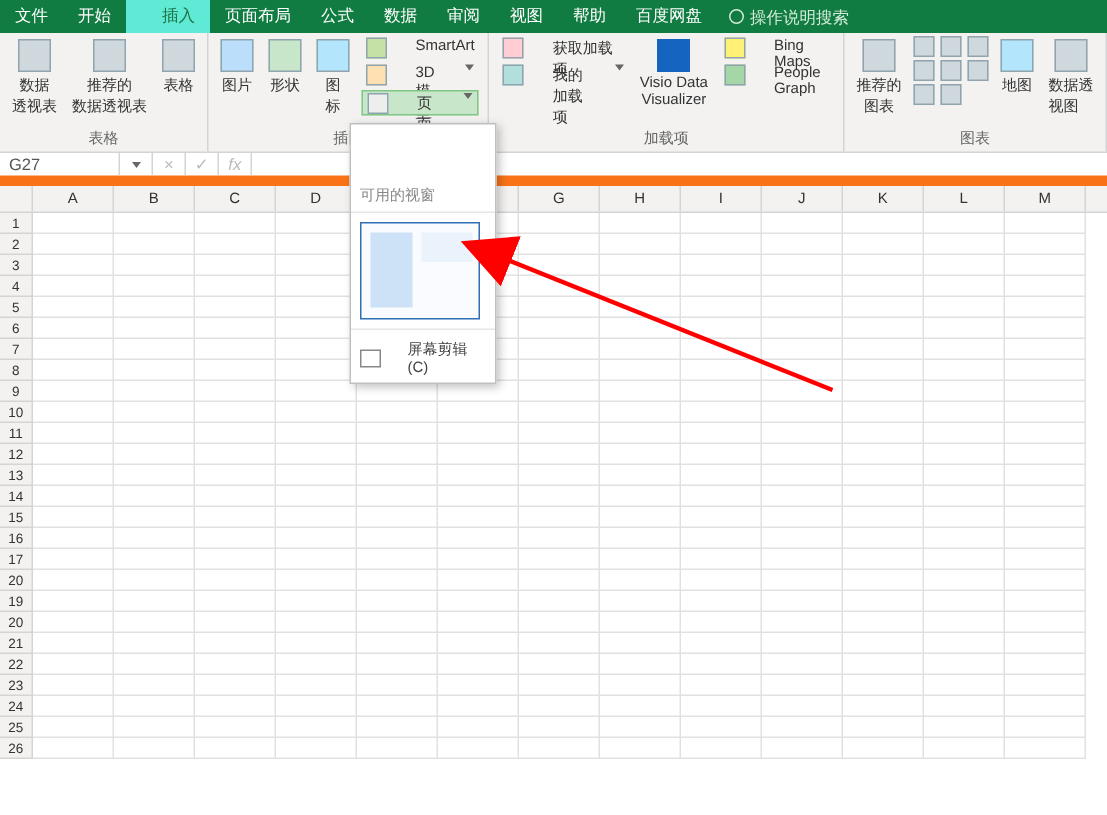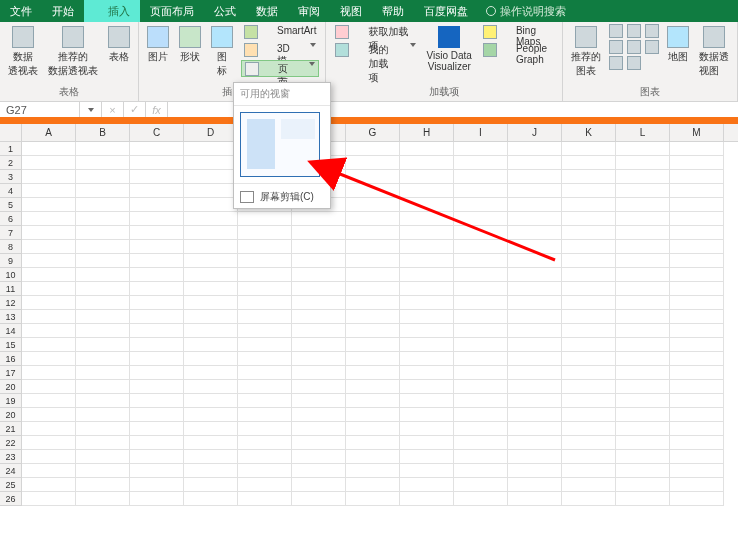--- a/index.html
+++ b/index.html
@@ -31,27 +31,27 @@
   .grid-wrap { position: relative; }
   .col-headers { display: flex; height: 18px; background: #f3f2f1; border-bottom: 1px solid #d4d4d4; font-size: 10px; color: #333; }
   .corner { width: 22px; border-right: 1px solid #d4d4d4; }
   .col-h { width: 54px; text-align: center; line-height: 18px; border-right: 1px solid #d4d4d4; }
   .rows { }
   .row { display: flex; height: 14px; }
   .row-h { width: 22px; background: #f3f2f1; border-right: 1px solid #d4d4d4; border-bottom: 1px solid #d4d4d4; font-size: 9px; text-align: center; line-height: 14px; color: #333; }
   .cell { width: 54px; border-right: 1px solid #e1e1e1; border-bottom: 1px solid #e1e1e1; }
 
   .dropdown { position: absolute; left: 233px; top: 82px; width: 98px; background: #fff; border: 1px solid #bfbfbf; box-shadow: 2px 2px 6px rgba(0,0,0,.25); z-index: 10; font-size: 10px; color: #444; }
-  .dropdown .dd-header { padding: 4px 6px; border-bottom: 1px solid #e5e5e5; color: #888; }
+  .dropdown .dd-header { padding: 4px 6px; border-bottom: 1px solid #e5e5e5; color: #888; margin-top: 36px; }
   .dropdown .thumb { margin: 6px; width: 80px; height: 65px; border: 1px solid #2f6fb3; background: #f9fbff; position: relative; }
   .thumb::before, .thumb::after { content: ""; position: absolute; background: #cde2f7; }
   .thumb::before { left: 6px; top: 6px; width: 28px; height: 50px; }
   .thumb::after { left: 40px; top: 6px; width: 34px; height: 50px; background: linear-gradient(#eaf2fb 40%, transparent 40%); }
   .dd-sep { height: 1px; background: #e5e5e5; margin: 2px 0; }
-  .dd-item { display: flex; align-items: center; gap: 6px; padding: 4px 6px; cursor: pointer; }
+  .dd-item { display: flex; align-items: center; gap: 18px; padding: 4px 6px; cursor: pointer; }
   .dd-icon { width: 14px; height: 12px; border: 1px solid #888; }
 
   .arrow-svg { position: absolute; left: 0; top: 0; pointer-events: none; z-index: 20; }
 </style>
 </head>
 <body>
 
 <div class="tabs">
   <div class="tab">文件</div>
   <div class="tab">开始</div>

